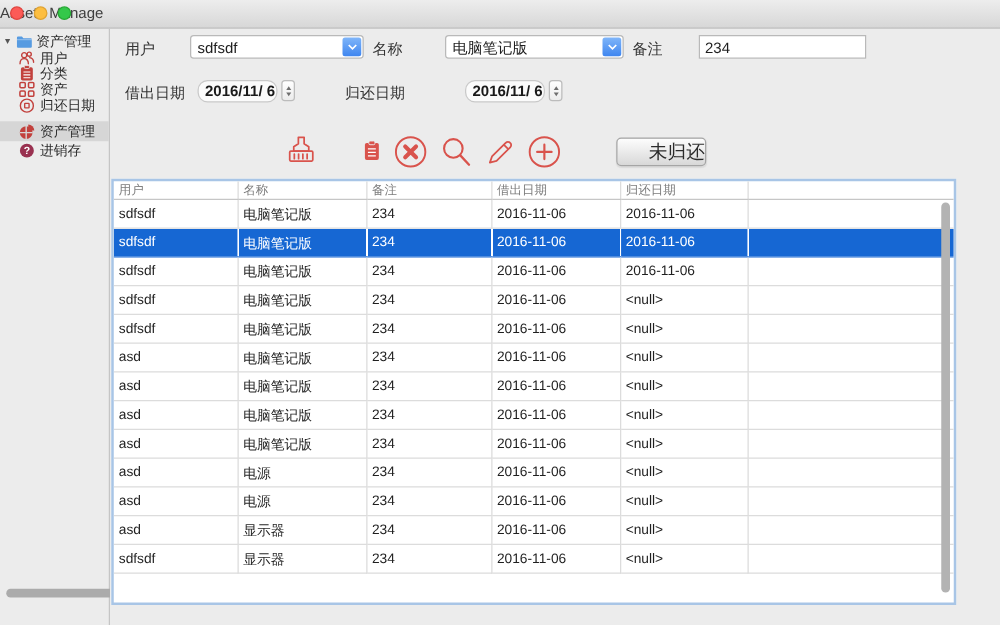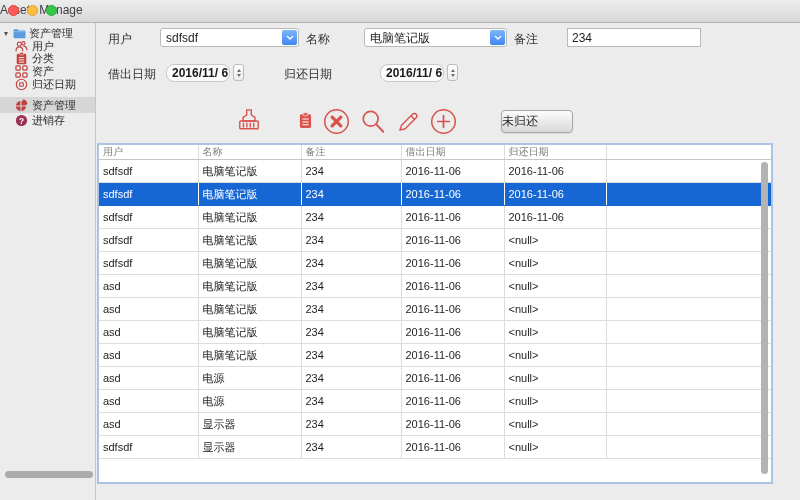--- a/index.html
+++ b/index.html
@@ -8,21 +8,21 @@
   
   .titlebar{height:22px;background:linear-gradient(#ededed,#d7d7d7);border-bottom:1px solid #b2b2b2;position:relative;}
   .titlebar .title{text-align:left;font-size:12px;line-height:21px;color:#3e3e3e;}
   .lights{position:absolute;left:8px;top:5px;display:flex;gap:8px;}
   .light{width:11px;height:11px;border-radius:50%;box-sizing:border-box;}
   .light.red{background:#fc5b57;border:1px solid #e1443e;}
   .light.yellow{background:#fdbe40;border:1px solid #e0a331;}
   .light.green{background:#34c84a;border:1px solid #27aa35;}
   
   .body{display:flex;height:477px;}
-  .sidebar{width:96px;flex:none;background:#ececec;border-right:1px solid #c5c5c5;box-sizing:border-box;position:relative;padding-top:3px;}
+  .sidebar{width:88px;flex:none;background:#ececec;border-right:1px solid #c5c5c5;box-sizing:border-box;position:relative;padding-top:3px;}
   .side-root{display:flex;align-items:center;gap:3px;height:14px;padding-left:2px;font-size:11px;color:#2c2c2c;white-space:nowrap;}
   .tri{font-size:7px;color:#555;width:8px;text-align:center;}
   .side-item{display:flex;align-items:center;gap:4px;height:12.6px;padding-left:15px;font-size:11px;color:#2c2c2c;white-space:nowrap;}
   .side-item.selected{background:#d6d6d6;height:16px;margin-top:7px;margin-bottom:1px;}
   .ic{width:13px;height:13px;flex:none;display:flex;align-items:center;justify-content:center;}
   .side-hscroll{position:absolute;left:5px;bottom:22px;width:88px;height:7px;background:#ababab;border-radius:4px;}
   .main{flex:1;position:relative;background:#ececec;}
   
   .flabel{position:absolute;font-size:12px;color:#333;white-space:nowrap;}
   .combo{position:absolute;height:19px;background:#fff;border:1px solid #b9b9b9;border-radius:3px;box-sizing:border-box;display:flex;}
@@ -30,21 +30,21 @@
   .combo-btn{width:15px;margin:1px;border-radius:2px;display:flex;align-items:center;justify-content:center;flex:none;}
   .tinput{position:absolute;height:19px;box-sizing:border-box;background:#fff;border:1px solid #b9b9b9;font-size:12px;color:#1e1e1e;padding:0 4px;font-family:inherit;outline:none;border-radius:0;}
   .datefield{position:absolute;height:18px;box-sizing:border-box;background:#fbfbfb;border:1px solid #c9c9c9;border-radius:8px;font-size:12px;font-weight:bold;color:#1a1a1a;line-height:16px;padding:0 5px;white-space:pre;}
   .stepper{position:absolute;width:11px;height:17px;box-sizing:border-box;background:linear-gradient(#ffffff,#ececec);border:1px solid #bcbcbc;border-radius:3px;display:flex;flex-direction:column;align-items:center;justify-content:center;gap:2px;}
   .arr-up{width:0;height:0;border-left:2.5px solid transparent;border-right:2.5px solid transparent;border-bottom:3.5px solid #6e6e6e;}
   .arr-dn{width:0;height:0;border-left:2.5px solid transparent;border-right:2.5px solid transparent;border-top:3.5px solid #6e6e6e;}
   
   .tool{position:absolute;line-height:0;}
   .btn-unreturned{position:absolute;left:405px;top:87px;width:72px;height:23px;box-sizing:border-box;
     background:linear-gradient(#fdfdfd,#d8d8d8);border:1px solid #a5a5a5;border-radius:4px;
-    font-size:12px;color:#2b2b2b;text-align:left;line-height:21px;box-shadow:0 1px 1px rgba(0,0,0,.08);}
+    font-size:15px;color:#2b2b2b;text-align:right;line-height:21px;box-shadow:0 1px 1px rgba(0,0,0,.08);}
   
   .tablewrap{position:absolute;left:1px;top:120px;width:676px;height:341px;background:#fff;
     border:2px solid #a8c5e6;box-sizing:border-box;overflow:hidden;}
   table{border-collapse:collapse;table-layout:fixed;width:100%;}
   th{font-size:10px;font-weight:normal;color:#7c7c7c;text-align:left;padding:0 4px;height:14px;
      border-right:1px solid #dcdcdc;border-bottom:1px solid #c6c6c6;box-sizing:border-box;white-space:nowrap;overflow:hidden;}
   th:last-child{border-right:none;}
   td{font-size:11px;color:#1f1f1f;padding:0 4px;height:23px;border-right:1px solid #dcdcdc;border-bottom:1px solid #dcdcdc;
      box-sizing:border-box;white-space:nowrap;overflow:hidden;}
   td:last-child{border-right:none;}

